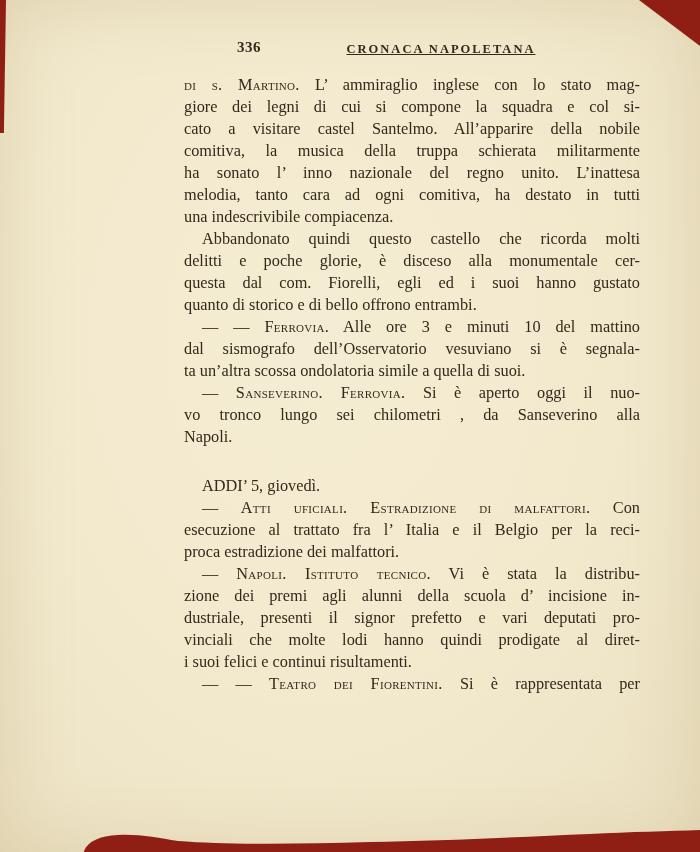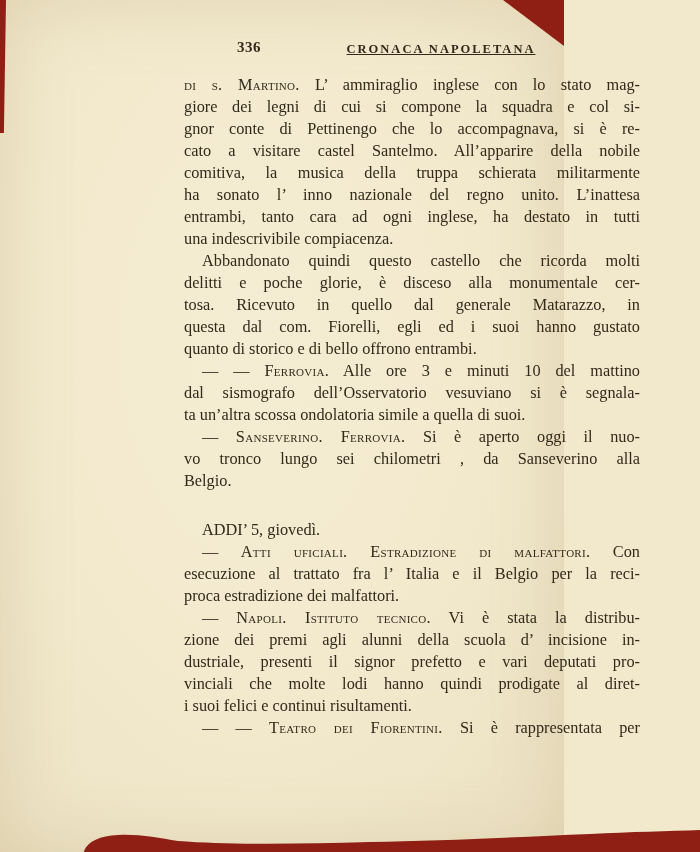--- a/index.html
+++ b/index.html
@@ -10,21 +10,21 @@
   * { margin: 0; padding: 0; box-sizing: border-box; }
   html, body { width: 700px; height: 852px; }
   body {
     font-family: "Liberation Serif", "DejaVu Serif", serif;
     background: var(--paper);
     color: var(--ink);
     overflow: hidden;
   }
   .sheet {
     position: relative;
-    width: 564px;
+    width: 700px;
     height: 852px;
     background: radial-gradient(ellipse at 45% 40%, #f5edd3 0%, var(--paper) 55%, #eadfc0 100%);
     box-shadow: inset 0 0 70px rgba(185,165,115,0.30);
   }
   .header { position: absolute; top: 0; left: 0; width: 100%; height: 62px; }
   .pagenum {
     position: absolute; left: 237px; top: 39px;
     font-size: 15px; font-weight: 700; letter-spacing: 0.5px;
   }
   .runhead {
@@ -64,46 +64,44 @@
   <div class="header">
     <span class="pagenum">336</span>
     <span class="runhead">CRONACA NAPOLETANA</span>
   </div>
 
   <div class="textblock">
 
     <div class="para">
       <div class="line"><span class="sc">di s. Martino.</span><span> L’ ammiraglio inglese con lo stato mag-</span></div>
       <div class="line">giore dei legni di cui si compone la squadra e col si-</div>
-      <div class="line">gnor conte di Pettinengo che lo accompagnava, si è re-</div>
       <div class="line">cato a visitare castel Santelmo. All’apparire della nobile</div>
       <div class="line">comitiva, la musica della truppa schierata militarmente</div>
       <div class="line">ha sonato l’ inno nazionale del regno unito. L’inattesa</div>
-      <div class="line">entrambi, tanto cara ad ogni inglese, ha destato in tutti</div>
+      <div class="line">melodia, tanto cara ad ogni comitiva, ha destato in tutti</div>
       <div class="line end">una indescrivibile compiacenza.</div>
     </div>
 
     <div class="para">
       <div class="line indent">Abbandonato quindi questo castello che ricorda molti</div>
       <div class="line">delitti e poche glorie, è disceso alla monumentale cer-</div>
-      <div class="line">tosa. Ricevuto in quello dal generale Matarazzo, in</div>
       <div class="line">questa dal com. Fiorelli, egli ed i suoi hanno gustato</div>
       <div class="line end">quanto di storico e di bello offrono entrambi.</div>
     </div>
 
     <div class="para">
       <div class="line indent"><span>— — </span><span class="sc">Ferrovia.</span><span> Alle ore 3 e minuti 10 del mattino</span></div>
       <div class="line">dal sismografo dell’Osservatorio vesuviano si è segnala-</div>
       <div class="line end">ta un’altra scossa ondolatoria simile a quella di suoi.</div>
     </div>
 
     <div class="para">
       <div class="line indent"><span>— </span><span class="sc">Sanseverino. Ferrovia.</span><span> Si è aperto oggi il nuo-</span></div>
       <div class="line">vo tronco lungo sei chilometri , da Sanseverino alla</div>
-      <div class="line end">Belgio.</div>
+      <div class="line end">Napoli.</div>
     </div>
 
     <div class="line end indent day-heading">ADDI’ 5, giovedì.</div>
 
     <div class="para">
       <div class="line indent"><span>— </span><span class="sc">Atti uficiali. Estradizione di malfattori.</span><span> Con</span></div>
       <div class="line">esecuzione al trattato fra l’ Italia e il Belgio per la reci-</div>
       <div class="line end">proca estradizione dei malfattori.</div>
     </div>
 

